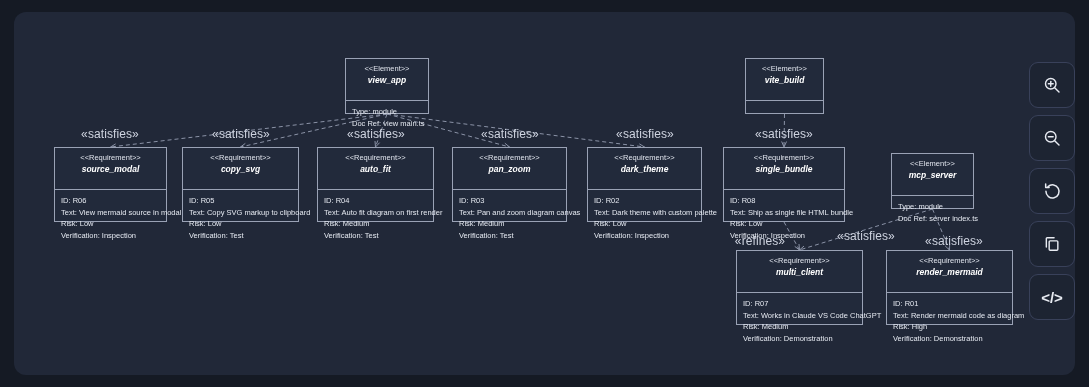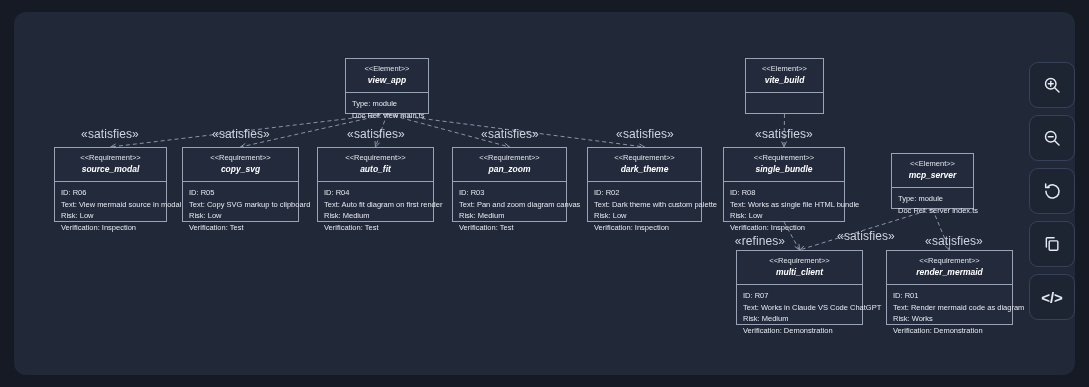--- a/index.html
+++ b/index.html
@@ -61,21 +61,21 @@
   }
   .node {
     position: absolute;
     border: 1px solid #9aa2b5;
     background: #222a3b;
     box-sizing: border-box;
   }
   .node-head {
     border-bottom: 1px solid #9aa2b5;
     text-align: center;
-    padding: 5px 4px 6px 4px;
+    padding: 5px 4px 14px 4px;
   }
   .node-stereo {
     color: #dfe3ec;
     font-size: 7.5px;
     line-height: 10px;
     white-space: nowrap;
   }
   .node-name {
     color: #ffffff;
     font-size: 8.5px;
@@ -245,21 +245,21 @@
               <div class="node-row">Verification: Inspection</div>
             </div>
           </div>
           <div class="node" style="left: 709px; top: 135px; width: 122px; height: 75px;">
             <div class="node-head">
               <div class="node-stereo">&lt;&lt;Requirement&gt;&gt;</div>
               <div class="node-name">single_bundle</div>
             </div>
             <div class="node-body">
               <div class="node-row">ID: R08</div>
-              <div class="node-row">Text: Works as single file HTML bundle</div>
+              <div class="node-row">Text: Ship as single file HTML bundle</div>
               <div class="node-row">Risk: Low</div>
               <div class="node-row">Verification: Inspection</div>
             </div>
           </div>
           <div class="node" style="left: 722px; top: 238px; width: 127px; height: 75px;">
             <div class="node-head">
               <div class="node-stereo">&lt;&lt;Requirement&gt;&gt;</div>
               <div class="node-name">multi_client</div>
             </div>
             <div class="node-body">
@@ -270,21 +270,21 @@
             </div>
           </div>
           <div class="node" style="left: 872px; top: 238px; width: 127px; height: 75px;">
             <div class="node-head">
               <div class="node-stereo">&lt;&lt;Requirement&gt;&gt;</div>
               <div class="node-name">render_mermaid</div>
             </div>
             <div class="node-body">
               <div class="node-row">ID: R01</div>
               <div class="node-row">Text: Render mermaid code as diagram</div>
-              <div class="node-row">Risk: Works</div>
+              <div class="node-row">Risk: High</div>
               <div class="node-row">Verification: Demonstration</div>
             </div>
           </div>
         </div>
     </div>
   </div>
 
   <div id="toolbar">
     <div class="tool-btn">
       <span>

